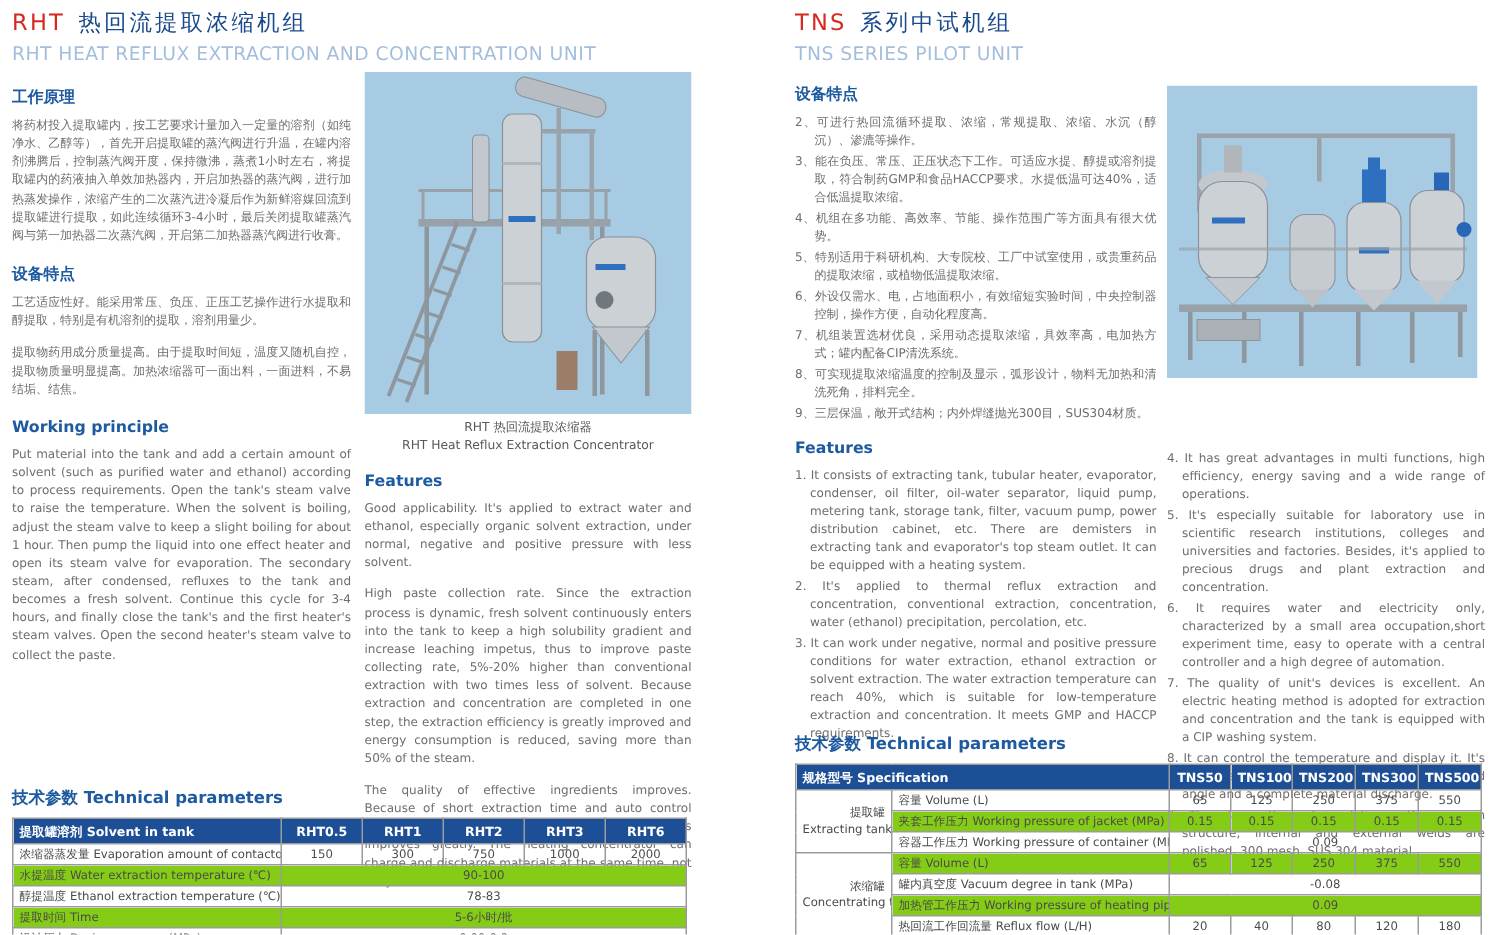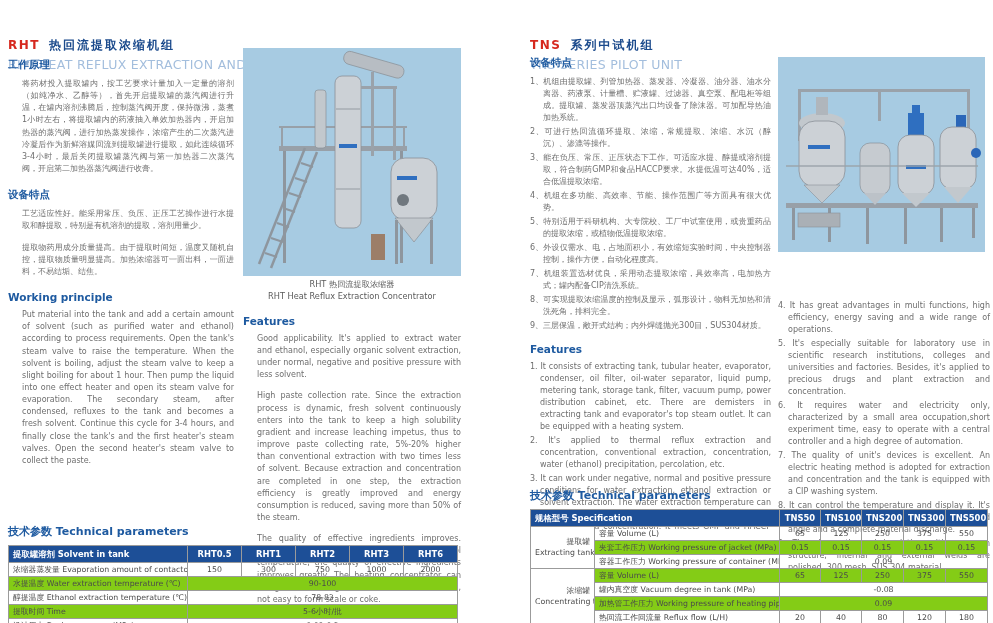--- a/index.html
+++ b/index.html
@@ -4,29 +4,29 @@
 <style>
   html,body{margin:0;padding:0;}
   body{
     width:993px;height:623px;position:relative;overflow:hidden;
     background:#ffffff;
     font-family:"DejaVu Sans","Liberation Sans",sans-serif;
     color:#6e6e6e;
   }
   .abs{position:absolute;}
   
-  .title-line{font-size:12px;font-weight:bold;white-space:nowrap;margin-top:31px;}
+  .title-line{font-size:15px;font-weight:normal;white-space:nowrap;}
   .title-code{color:#d6281e;letter-spacing:1.5px;margin-right:9px;}
   .title-zh{color:#1b4a8c;letter-spacing:2px;}
   .subtitle{color:#a3bedd;font-size:12.5px;margin-top:3px;letter-spacing:0.3px;white-space:nowrap;}
   
   .sec{color:#1e5aa0;font-size:10.5px;font-weight:bold;margin:0 0 6px 0;}
   .sec-sp{margin-top:13px;}
   
-  .para{font-size:8px;line-height:1.52;text-align:justify;color:#6e6e6e;margin:0 0 9px 14px;}
+  .para{font-size:8px;line-height:1.52;text-align:justify;color:#6e6e6e;margin:0 0 9px 0;}
   .list-item{font-size:8px;line-height:1.5;text-align:justify;color:#6e6e6e;
     padding-left:13px;text-indent:-13px;margin:0 0 2px 0;}
   .list-item-en{padding-left:10px;text-indent:-10px;}
   
   .photo{display:block;}
   .caption{font-size:8.2px;color:#5a5a5a;text-align:center;line-height:1.45;margin-top:3px;}
   
   .tech-head{color:#1e5aa0;font-size:11px;font-weight:bold;margin:0 0 6px 0;}
   
   table.spec{border-collapse:collapse;table-layout:fixed;color:#4a4a4a;}
@@ -173,21 +173,20 @@
 
 <div class="abs" style="left:530px;top:6px;">
   <div class="title-line">
     <span class="title-code">TNS</span><span class="title-zh">系列中试机组</span>
   </div>
   <div class="subtitle">TNS SERIES PILOT UNIT</div>
 </div>
 
 <div class="abs" style="left:530px;top:56px;width:241px;">
   <div class="sec">设备特点</div>
-  <div class="list-item">1、机组由提取罐、列管加热器、蒸发器、冷凝器、油分器、油水分离器、药液泵、计量槽、贮液罐、过滤器、真空泵、配电柜等组成。提取罐、蒸发器顶蒸汽出口均设备了除沫器。可加配导热油加热系统。</div>
   <div class="list-item">2、可进行热回流循环提取、浓缩，常规提取、浓缩、水沉（醇沉）、渗漉等操作。</div>
   <div class="list-item">3、能在负压、常压、正压状态下工作。可适应水提、醇提或溶剂提取，符合制药GMP和食品HACCP要求。水提低温可达40%，适合低温提取浓缩。</div>
   <div class="list-item">4、机组在多功能、高效率、节能、操作范围广等方面具有很大优势。</div>
   <div class="list-item">5、特别适用于科研机构、大专院校、工厂中试室使用，或贵重药品的提取浓缩，或植物低温提取浓缩。</div>
   <div class="list-item">6、外设仅需水、电，占地面积小，有效缩短实验时间，中央控制器控制，操作方便，自动化程度高。</div>
   <div class="list-item">7、机组装置选材优良，采用动态提取浓缩，具效率高，电加热方式；罐内配备CIP清洗系统。</div>
   <div class="list-item">8、可实现提取浓缩温度的控制及显示，弧形设计，物料无加热和清洗死角，排料完全。</div>
   <div class="list-item">9、三层保温，敞开式结构；内外焊缝抛光300目，SUS304材质。</div>
 
   <div class="sec" style="margin-top:11px;">Features</div>

